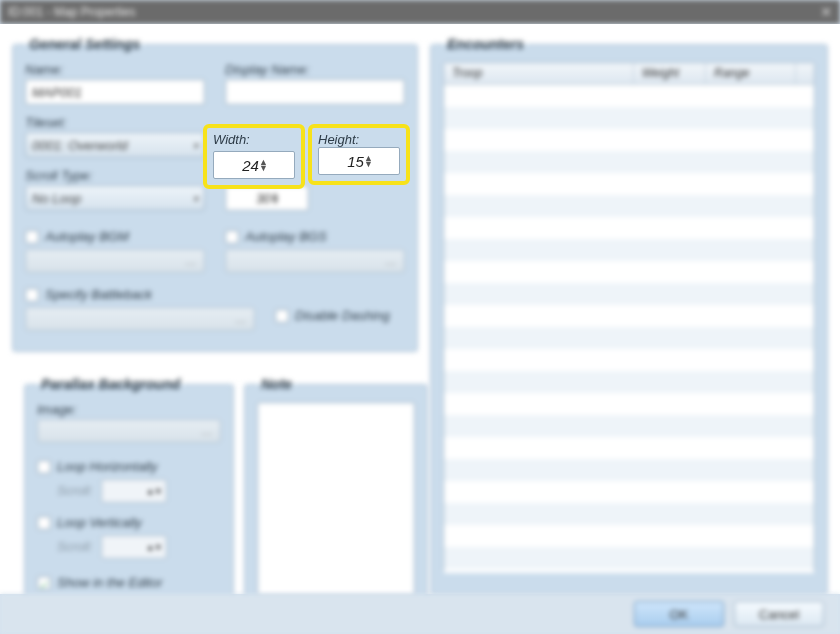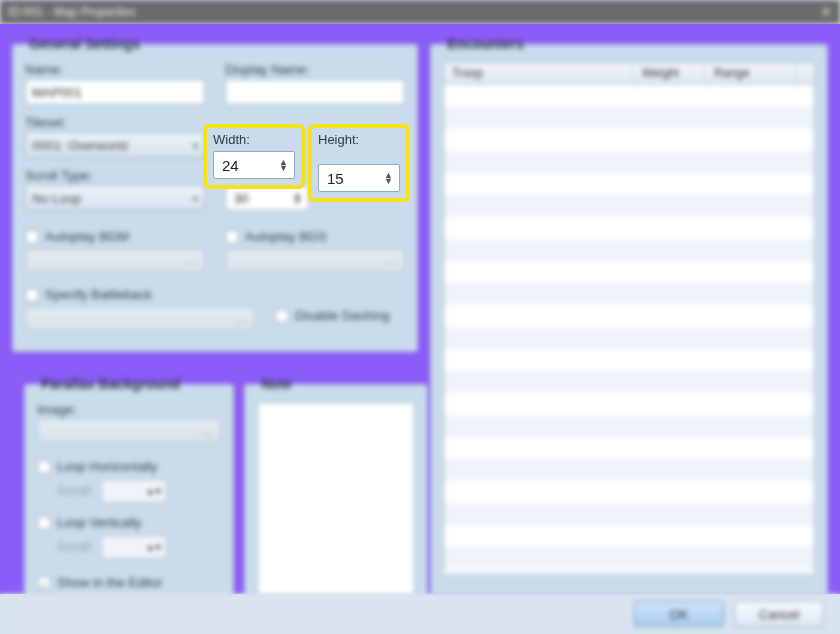--- a/index.html
+++ b/index.html
@@ -3,37 +3,37 @@
 <meta charset="utf-8">
 <style>
   * { box-sizing: border-box; font-family: Arial, sans-serif; }
   html,body { margin:0; padding:0; width:840px; height:634px; background:#d5e2ef; overflow:hidden; }
   .blur { filter: blur(2.5px); }
   .no-blur { filter: none !important; }
 
   .titlebar { background:#6b6b6b; color:#eee; height:24px; line-height:24px; padding:0 8px; font-size:12px; display:flex; justify-content:space-between; align-items:center; }
   .titlebar .close { font-size:14px; color:#ddd; }
 
-  .body { position:absolute; top:24px; left:0; right:0; bottom:40px; padding:12px; background:#8b5cf6; }
+  .body { position:absolute; top:24px; left:0; right:0; bottom:40px; padding:12px; background:#ffffff;font-style:italic; }
   .footer { position:absolute; bottom:0; left:0; right:0; height:40px; background:#d9e4ee; display:flex; justify-content:flex-end; align-items:center; gap:10px; padding-right:16px; }
   .btn { width:90px; height:26px; border:1px solid #9ab0c4; background:linear-gradient(#f6fbff,#dce8f2); border-radius:3px; font-size:13px; display:flex; align-items:center; justify-content:center; color:#333;}
   .btn.primary { background:linear-gradient(#cfe6fb,#a9cdee); border-color:#6b96bf; }
 
   fieldset.panel { border:1px solid #a9bed1; border-radius:4px; background:#cadcec; margin:0; padding:10px 12px 12px; }
   legend { font-weight:bold; color:#2d3b47; font-size:14px; padding:0 4px; }
 
   .left-col { position:absolute; left:12px; top:12px; width:404px; }
   .right-col { position:absolute; top:12px; left:430px; right:12px; bottom:0; }
 
   .gs { height:316px; }
   .lbl { font-size:13px; color:#2d3b47; margin-bottom:2px; }
   .input { background:#fff; border:1px solid #95aabd; border-radius:2px; height:26px; padding:0 6px; font-size:13px; color:#333; display:flex; align-items:center; }
   .select { background:linear-gradient(#eef4f9,#d5e2ed); border:1px solid #9ab0c4; border-radius:3px; height:26px; padding:0 6px; font-size:13px; color:#444; display:flex; align-items:center; justify-content:space-between; }
   .chev { font-size:10px; color:#666; }
-  .spin { display:flex; align-items:center; justify-content:space-between; background:#fff; border:1px solid #95aabd; height:28px; padding:0 6px 0 8px; font-size:15px; color:#222; border-radius:2px;}
+  .spin { display:flex; align-items:center; justify-content:center; background:#fff; border:1px solid #95aabd; height:28px; padding:0 6px 0 8px; font-size:15px; color:#222; border-radius:2px;}
   .spin .arrows { display:flex; flex-direction:column; line-height:6px; font-size:9px; color:#555; }
   .hl { outline:4px solid #f7e21a; outline-offset:0; border-radius:2px; padding:4px 6px 6px; position:absolute; background:#cadcec; }
 
   .subrow { display:flex; gap:10px; }
   .cb { width:14px; height:14px; border:1px solid #8aa0b4; background:#fff; border-radius:2px; display:inline-block; vertical-align:middle; margin-right:6px; }
   .cb.chk::after{content:"✓"; font-size:11px; color:#4a6; position:relative; top:-2px; left:1px;}
   .disabled-field { background:linear-gradient(#e6edf3,#d8e2ea); border:1px solid #aebfcf; border-radius:3px; height:24px; display:flex; align-items:center; justify-content:flex-end; padding:0 6px; color:#888; font-size:12px;}
   .dots{letter-spacing:1px;}
 
   .parallax { position:absolute; top:340px; left:12px; width:210px; height:235px; }
@@ -137,21 +137,21 @@
       <div class="lbl" style="font-weight:normal; margin-bottom:4px;">Width:</div>
       <div class="spin">
         <span>24</span>
         <span class="arrows">
             <span>▲</span>
             <span>▼</span>
           </span>
       </div>
     </div>
     <div class="hl no-blur" style="left:300px; top:92px; width:94px;">
-      <div class="lbl" style="font-weight:normal; margin-bottom:17px;">Height:</div>
+      <div class="lbl" style="font-weight:normal; margin-bottom:0;">Height:</div>
       <div class="spin">
         <span>15</span>
         <span class="arrows">
             <span>▲</span>
             <span>▼</span>
           </span>
       </div>
     </div>
 
     <fieldset class="panel parallax blur">

